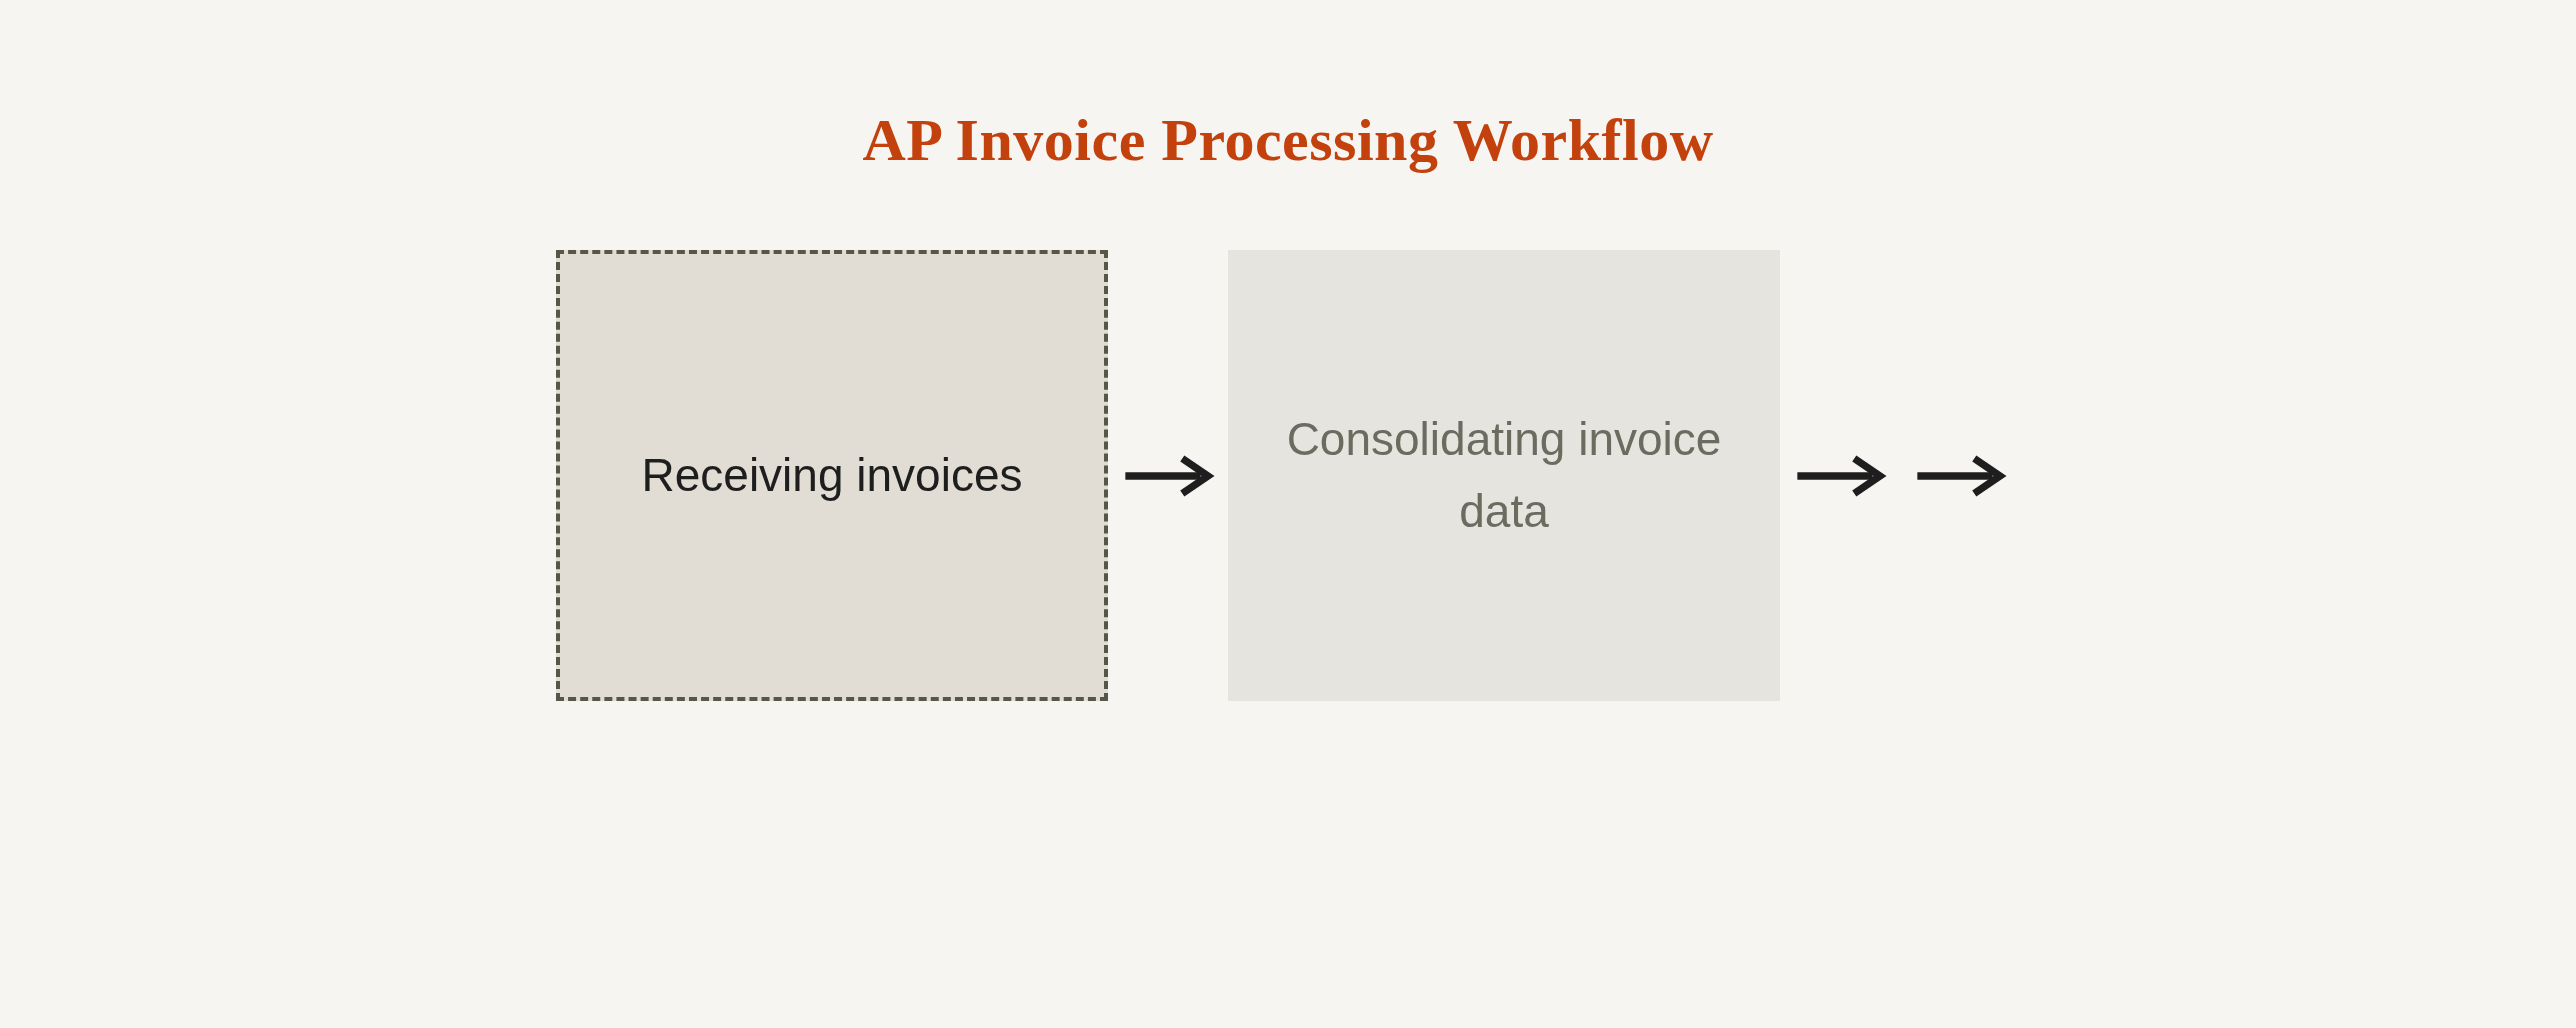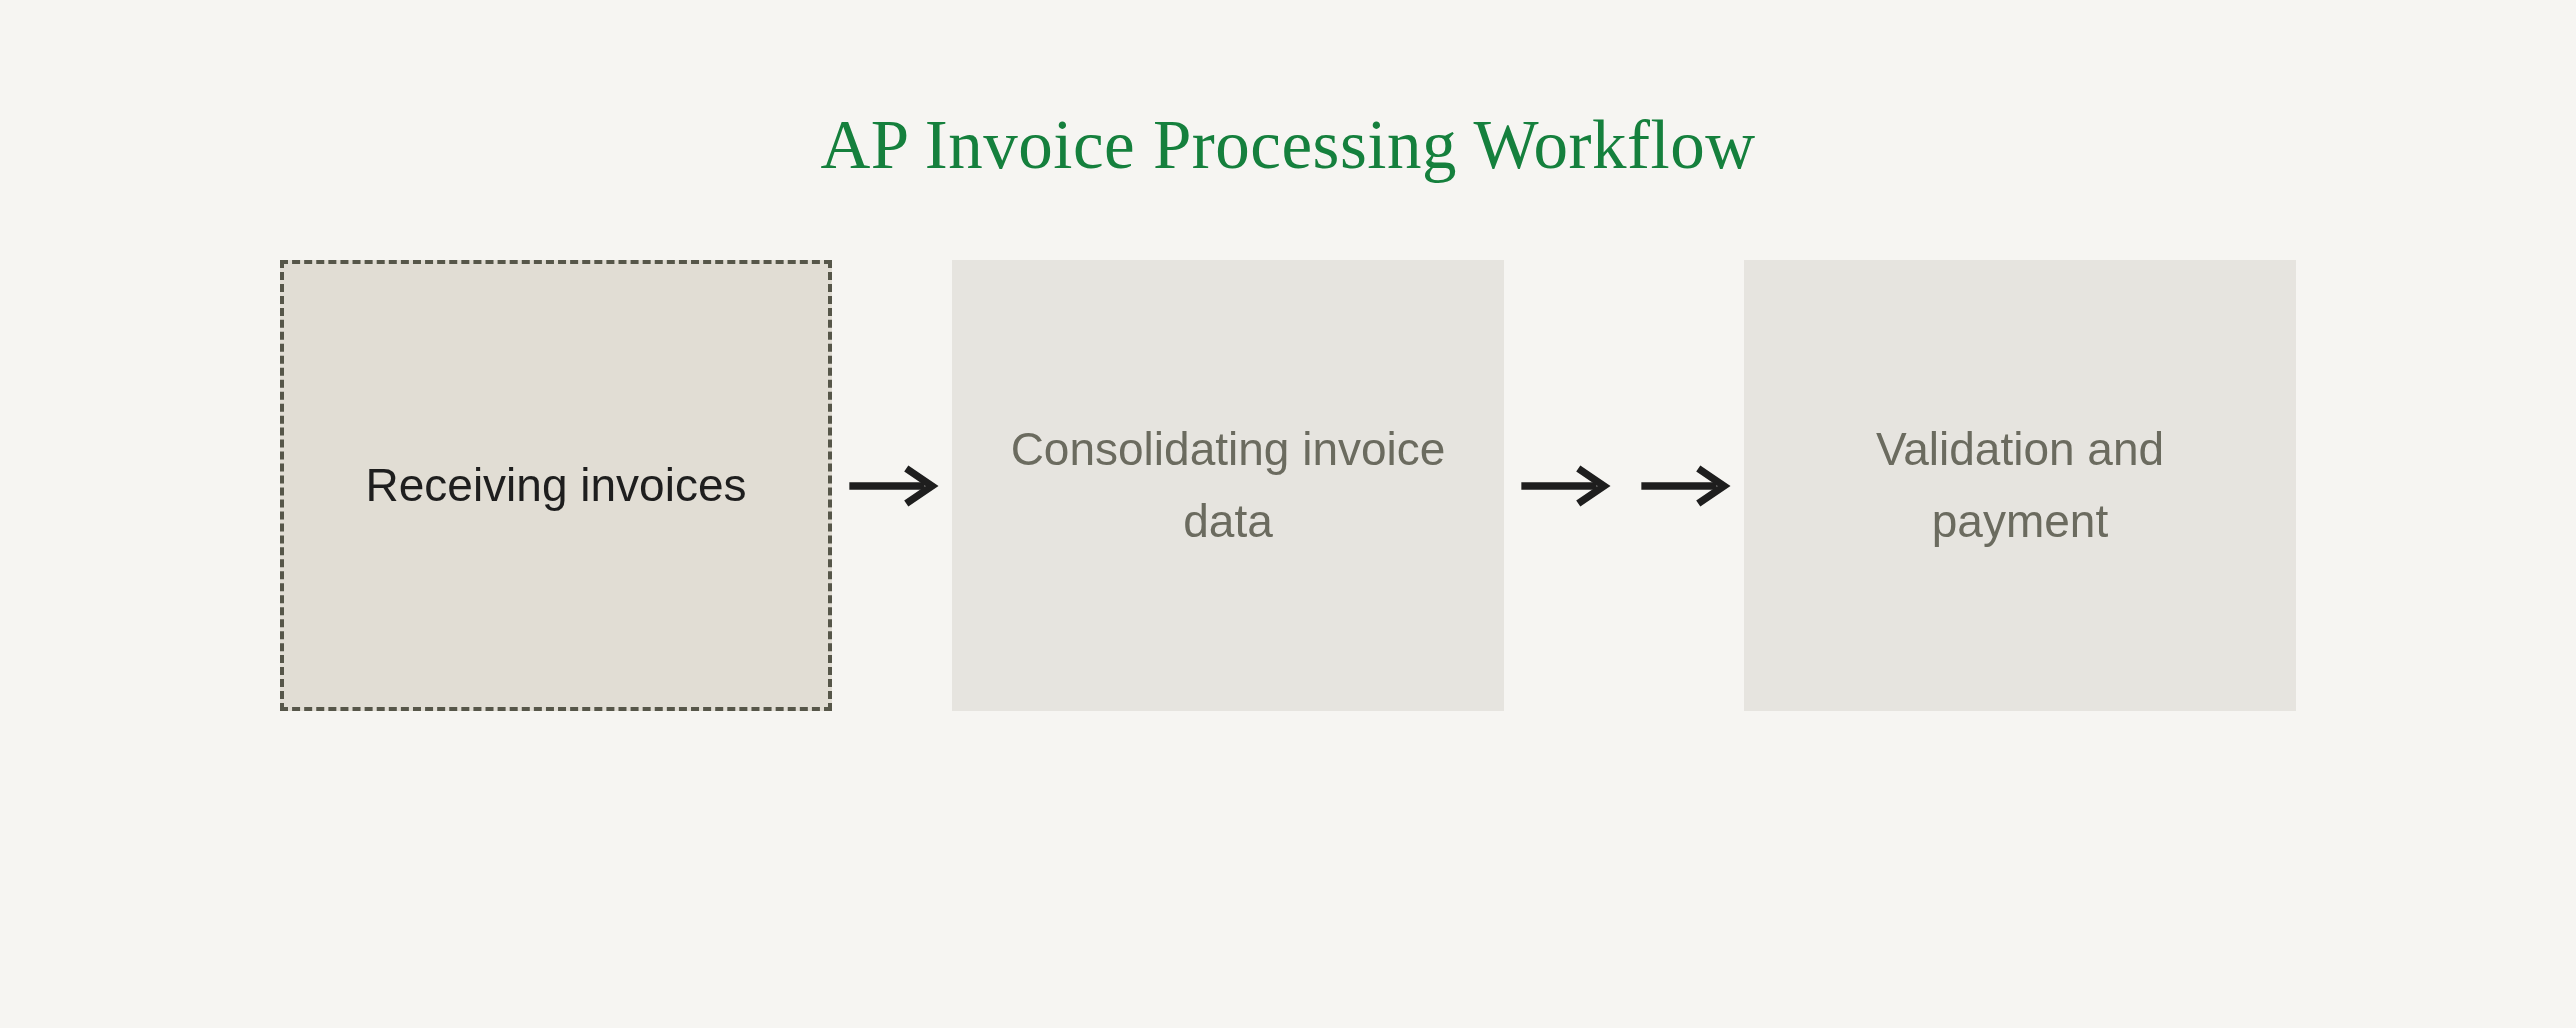--- a/index.html
+++ b/index.html
@@ -12,23 +12,23 @@
       width: 2576px;
       height: 1029px;
       display: flex;
       flex-direction: column;
       align-items: center;
       padding-top: 106px;
       font-family: -apple-system, BlinkMacSystemFont, "Segoe UI", Helvetica, Arial, sans-serif;
     }
     .title {
       font-family: Georgia, "Times New Roman", serif;
-      font-size: 69px;
-      font-weight: 400;
-      color: #15803d;
+      font-size: 60px;
+      font-weight: 700;
+      color: #c2410c;
       margin-bottom: 75px;
       letter-spacing: 0.5px;
     }
     .workflow-row {
       display: flex;
       align-items: center;
       justify-content: center;
       width: 100%;
       padding: 0 64px;
     }
@@ -96,18 +96,15 @@
   </div>
 
 
   <div class="arrow">
     <svg viewBox="0 0 110 50">
       <line x1="8" y1="25" x2="90" y2="25" stroke="#1e1e1e" stroke-width="8"></line>
       <polyline points="70,6 98,25 70,44" fill="none" stroke="#1e1e1e" stroke-width="8"></polyline>
     </svg>
   </div>
 
-  <div class="step-box">
-    <span class="step-label">Validation and payment</span>
-  </div>
 
 </div>
 
 
 </body></html>

